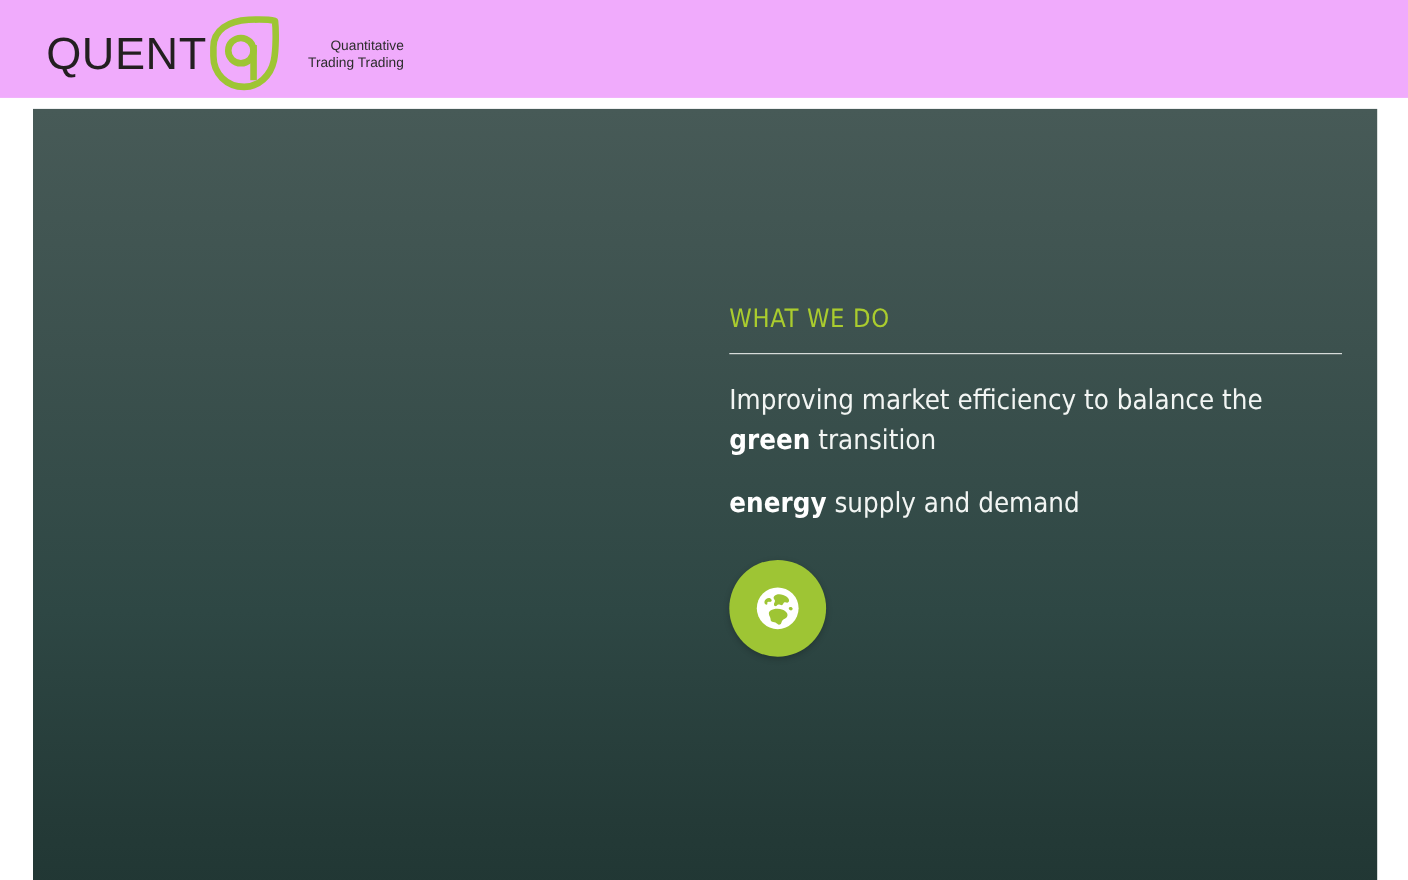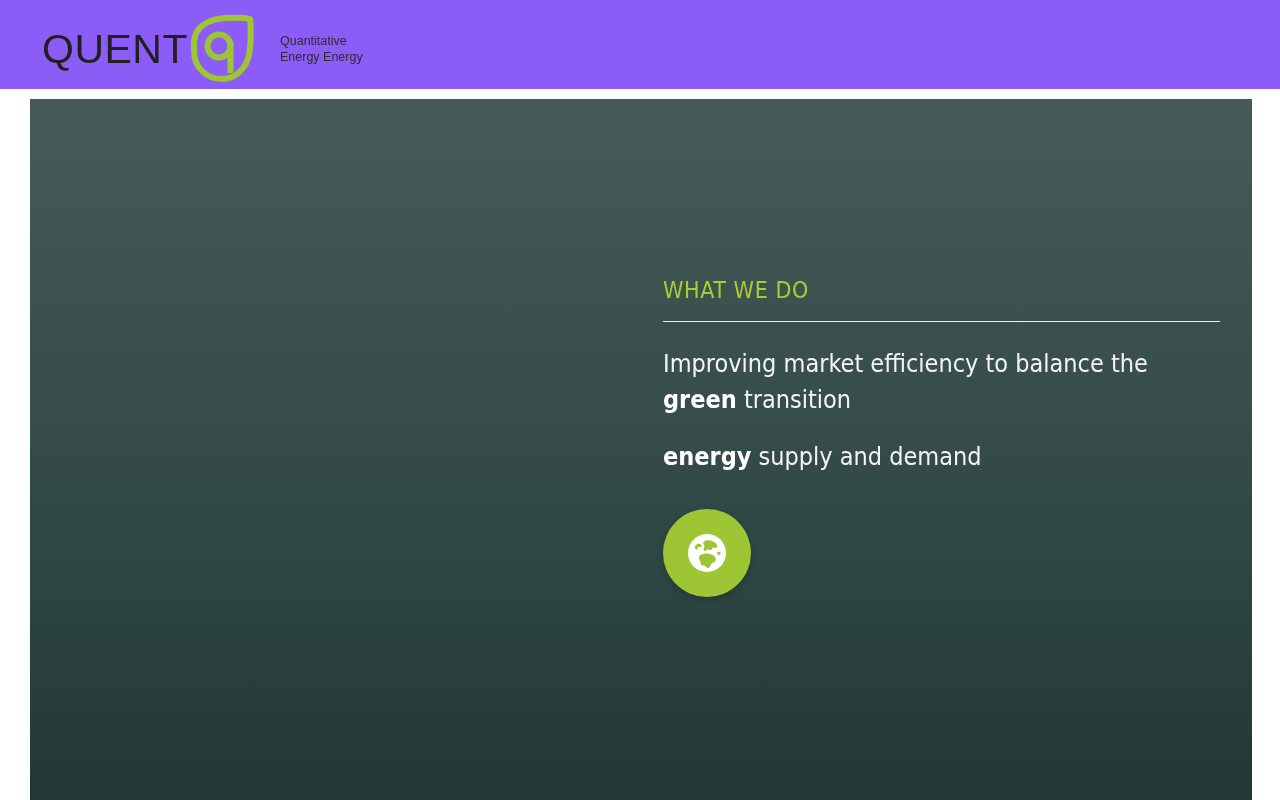--- a/index.html
+++ b/index.html
@@ -15,21 +15,22 @@
     position: relative;
   }
 
   
   .header {
     position: absolute;
     left: 0;
     top: 0;
     width: 1280px;
     height: 89px;
-    background: #8b5cf6;
+    background: #f0abfc;
+    text-align: right;
   }
   .logo {
     position: absolute;
     left: 42px;
     top: 13px;
     display: flex;
     align-items: center;
     height: 72px;
   }
   .logo-word {
@@ -145,21 +146,21 @@
                  C60 56 49 66 36 66 C20 66 8 54 8 38 Z" fill="none" stroke="#9ec534" stroke-width="6" stroke-linejoin="round"></path>
 
         <circle cx="33" cy="33" r="11.5" fill="none" stroke="#9ec534" stroke-width="6"></circle>
 
         <path d="M44.5 28 L44.5 60" fill="none" stroke="#9ec534" stroke-width="6" stroke-linecap="butt"></path>
       </svg>
     </span>
 
     <span class="logo-tagline">
       <span>Quantitative</span><br>
-      <span>Energy Energy</span>
+      <span>Trading Trading</span>
     </span>
 
   </div>
 </div>
 
 <div class="hero">
   <div class="hero-content">
 
     <h2 class="section-title">WHAT WE DO</h2>
 

